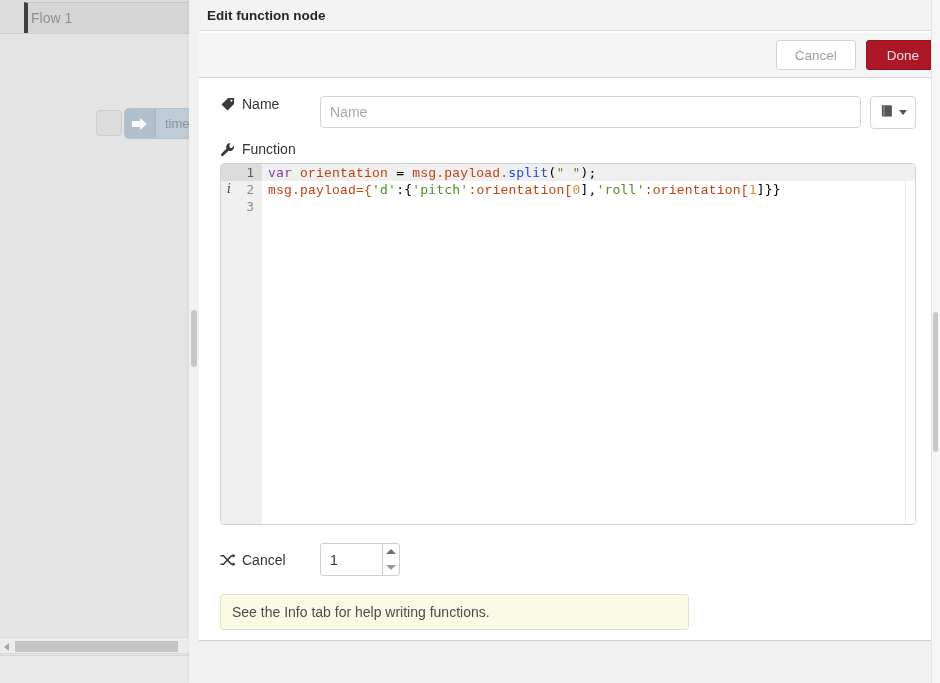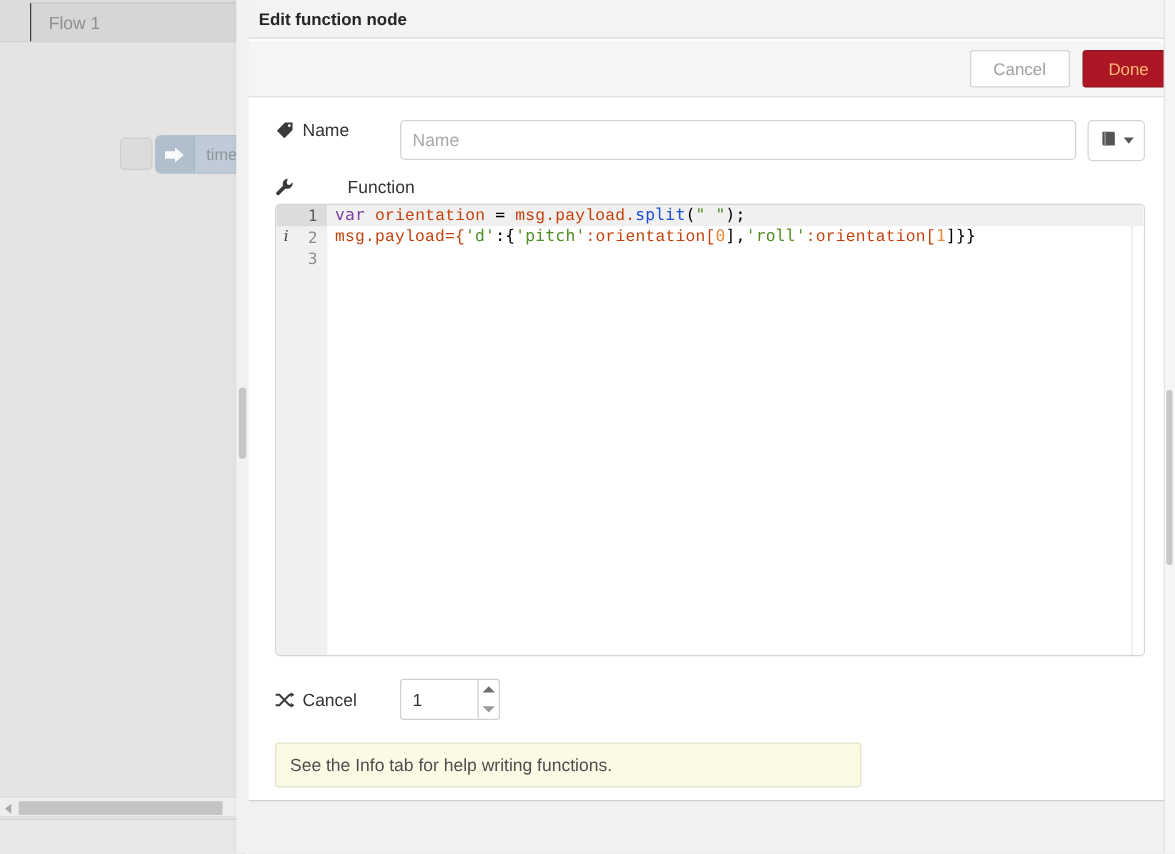--- a/index.html
+++ b/index.html
@@ -37,28 +37,28 @@
     width: 940px; height: 34px;
     background: #dcdcdc;
     border-bottom: 1px solid #cfcfcf;
     box-sizing: border-box;
   }
   .tab {
     position: absolute;
     left: 24px; top: 2px;
     width: 168px; height: 31px;
     background: #d6d6d6;
-    border-left: 1px solid #404040;
+    border-left: 4px solid #404040;
     border-right: 1px solid #c5c5c5;
     border-top: 1px solid #c5c5c5;
     box-sizing: border-box;
     color: #8f8f8f;
     font-size: 14px;
     line-height: 31px;
-    padding-left: 14px;
+    padding-left: 3px;
   }
 
   .canvas {
     position: absolute;
     left: 0; top: 34px;
     width: 940px; height: 603px;
     background: #e4e4e4;
   }
 
   
@@ -189,21 +189,21 @@
     background: #ffffff;
     border: 1px solid #d4d4d4;
     color: #9e9e9e;
     margin-right: 10px;
   }
   .btn-done {
     height: 30px;
     padding: 0 20px;
     background: #ad1625;
     border: 1px solid #921322;
-    color: #fdba74;
+    color: #e5e5e5;
   }
 
   .dialog-body {
     position: absolute;
     left: 0; top: 78px;
     width: 100%;
     bottom: 43px;
     background: #ffffff;
     box-sizing: border-box;
     padding: 18px 24px 0 24px;
@@ -276,21 +276,20 @@
     border-right: 4px solid transparent;
     border-top: 5px solid #555;
   }
 
   .function-label {
     display: flex;
     align-items: center;
     font-size: 14px;
     color: #333;
     margin: 6px 0 6px 0;
-    gap: 36px;
   }
   .function-label .ico { width: 17px; margin-right: 5px; display:inline-flex; }
 
   
   .editor {
     position: relative;
     height: 362px;
     border: 1px solid #d4d4d4;
     border-radius: 4px;
     background: #ffffff;

